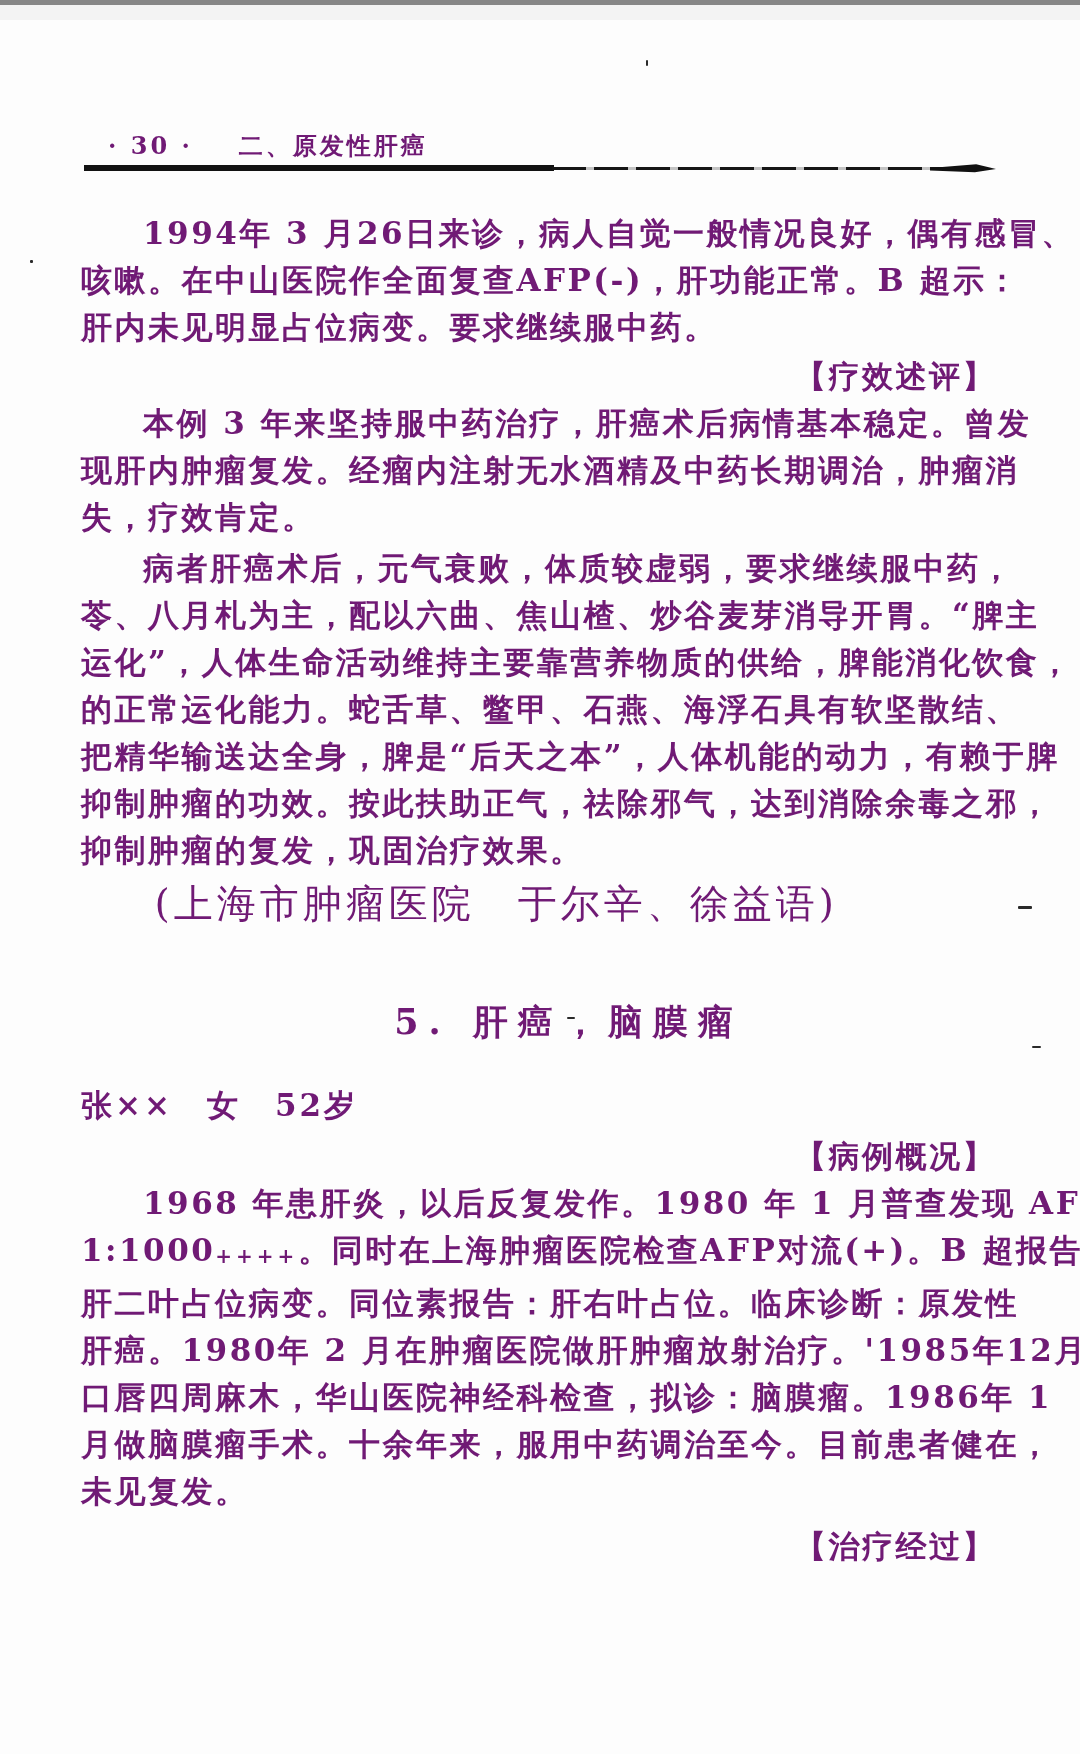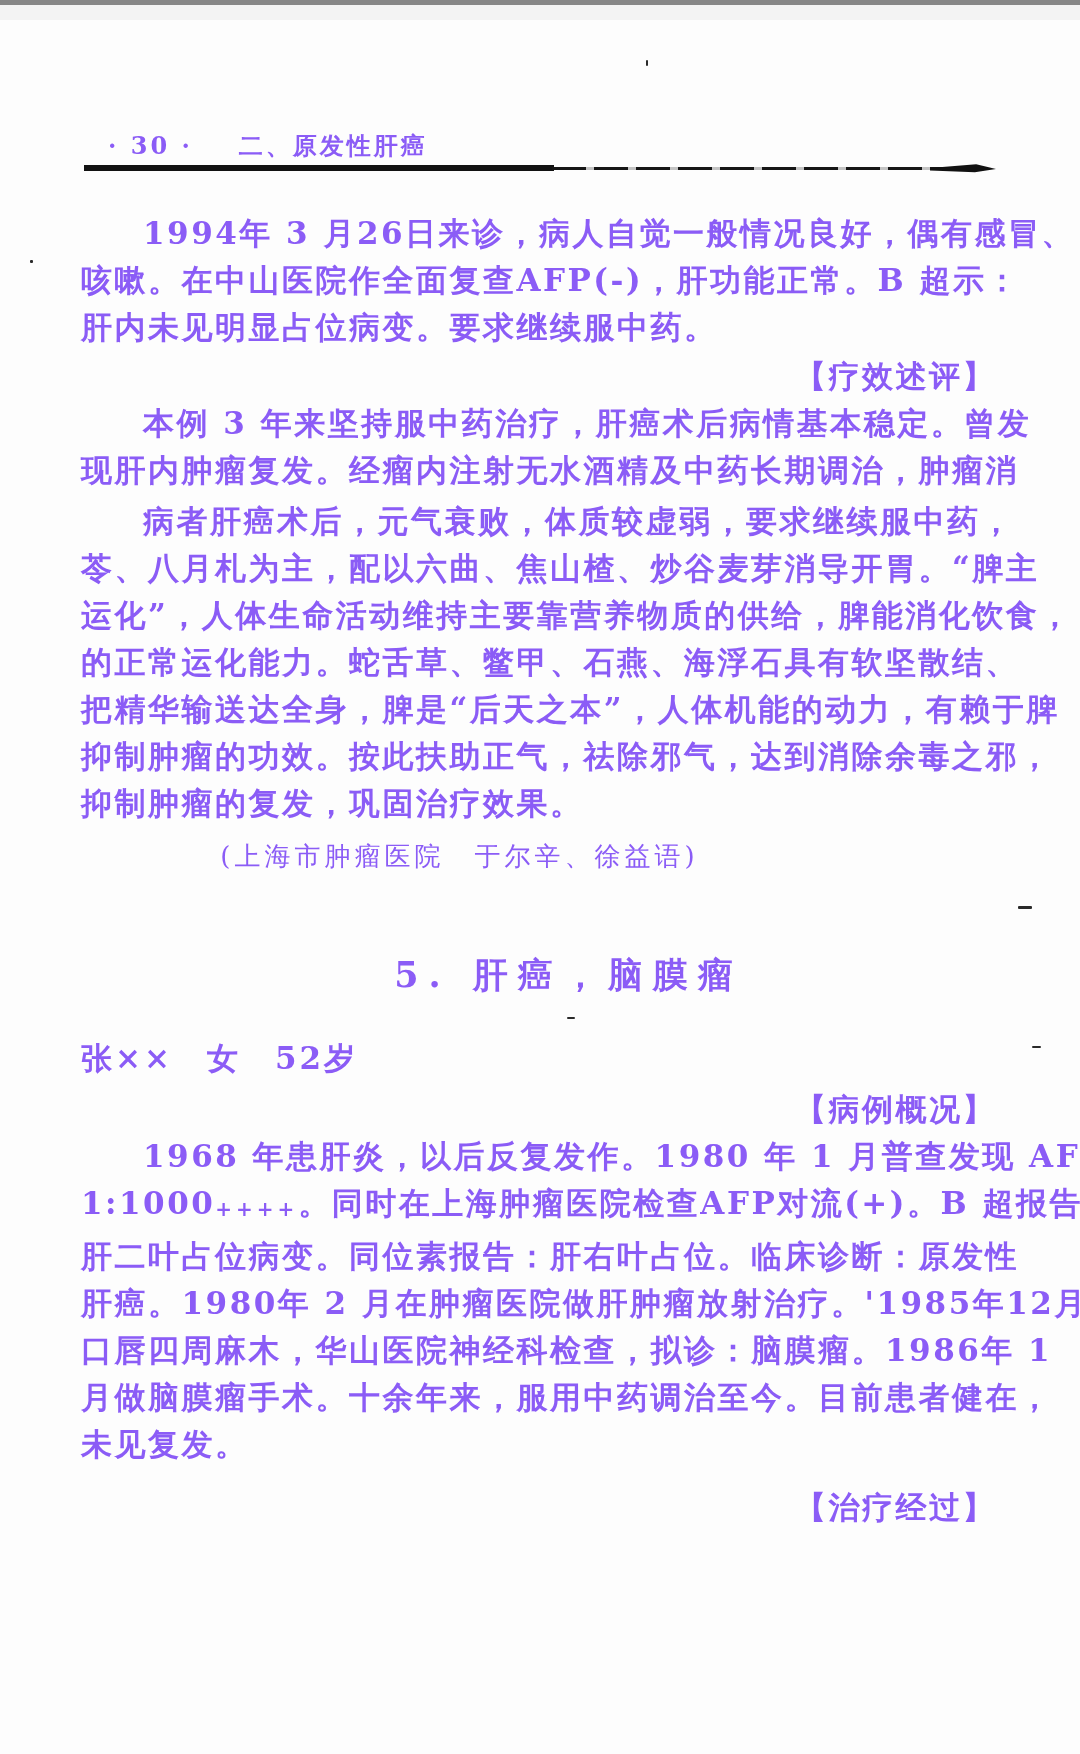--- a/index.html
+++ b/index.html
@@ -3,21 +3,21 @@
 <meta charset="utf-8">
 <style>
   html,body { margin:0; padding:0; background:#e9e9e9; }
   .page {
     position:relative;
     width:1080px; height:1754px;
     margin:0 auto;
     background:#fdfdfd;
     overflow:hidden;
     font-family:"DejaVu Serif","Liberation Serif",serif;
-    color:#8b5cf6;
+    color:#701a75;
   }
   
   .scan-bar-dark  { position:absolute; top:0; left:0; width:100%; height:5px;  background:#868686; }
   .scan-bar-light { position:absolute; top:5px; left:0; width:100%; height:15px; background:#f3f3f3; }
   .speck { position:absolute; background:#2a2a2a; border-radius:1px; }
   .sp1 { left:646px; top:60px;  width:2px;  height:6px; }
   .sp2 { left:30px;  top:260px; width:3px;  height:3px; }
   .sp3 { left:1018px;top:906px; width:14px; height:3px; }
   .sp4 { left:1032px;top:1046px;width:9px;  height:2px; }
   .sp5 { left:567px; top:1017px;width:8px;  height:2px; }
@@ -41,35 +41,35 @@
   
   .content {
     position:absolute; top:210px; left:81px; width:915px;
     font-size:31px; line-height:47px; letter-spacing:2.5px;
     font-weight:bold;
   }
   .line { white-space:nowrap; }
   .indent { text-indent:62px; }
   .bhead { font-weight:900;text-align:right; }
   .attribution {
-    text-align:center; padding-right:158px;
-    font-weight:normal; font-size:26px; letter-spacing:4px;
+    text-align:right; padding-right:158px;
+    font-weight:normal; font-size:39px; letter-spacing:4px;
     margin-top:6px;
   }
   .m2 { margin-top:2px; }
   .m4 { margin-top:4px; }
   .section-title {
     margin-top:70px; height:50px; line-height:50px;
     text-align:center; font-size:35px; font-weight:900; letter-spacing:10px;
     transform:translateX(30px);
     white-space:nowrap;
   }
   .patient { margin-top:35px; letter-spacing:3px; }
   .titer-plus { font-size:20px; letter-spacing:4px; vertical-align:-2px; font-weight:900; }
-  .m8 { margin-top:16px; }
+  .m8 { margin-top:8px; }
 </style>
 </head>
 <body>
 
 <div class="page">
 
   <div class="scan-bar-dark"></div>
   <div class="scan-bar-light"></div>
   <div class="speck sp1"></div>
   <div class="speck sp2"></div>
@@ -90,20 +90,21 @@
   <div class="content">
 
     <div class="line indent">1994年 3 月26日来诊，病人自觉一般情况良好，偶有感冒、</div>
     <div class="line">咳嗽。在中山医院作全面复查AFP(-)，肝功能正常。B 超示：</div>
     <div class="line">肝内未见明显占位病变。要求继续服中药。</div>
 
     <div class="line indent bhead m2">【疗效述评】</div>
 
     <div class="line indent">本例 3 年来坚持服中药治疗，肝癌术后病情基本稳定。曾发</div>
     <div class="line">现肝内肿瘤复发。经瘤内注射无水酒精及中药长期调治，肿瘤消</div>
+    <div class="line">失，疗效肯定。</div>
 
     <div class="line indent m4">病者肝癌术后，元气衰败，体质较虚弱，要求继续服中药，</div>
     <div class="line">苓、八月札为主，配以六曲、焦山楂、炒谷麦芽消导开胃。“脾主</div>
     <div class="line">运化”，人体生命活动维持主要靠营养物质的供给，脾能消化饮食，</div>
     <div class="line">的正常运化能力。蛇舌草、鳖甲、石燕、海浮石具有软坚散结、</div>
     <div class="line">把精华输送达全身，脾是“后天之本”，人体机能的动力，有赖于脾</div>
     <div class="line">抑制肿瘤的功效。按此扶助正气，祛除邪气，达到消除余毒之邪，</div>
     <div class="line">抑制肿瘤的复发，巩固治疗效果。</div>
 
     <div class="line attribution">(上海市肿瘤医院　于尔辛、徐益语)</div>

